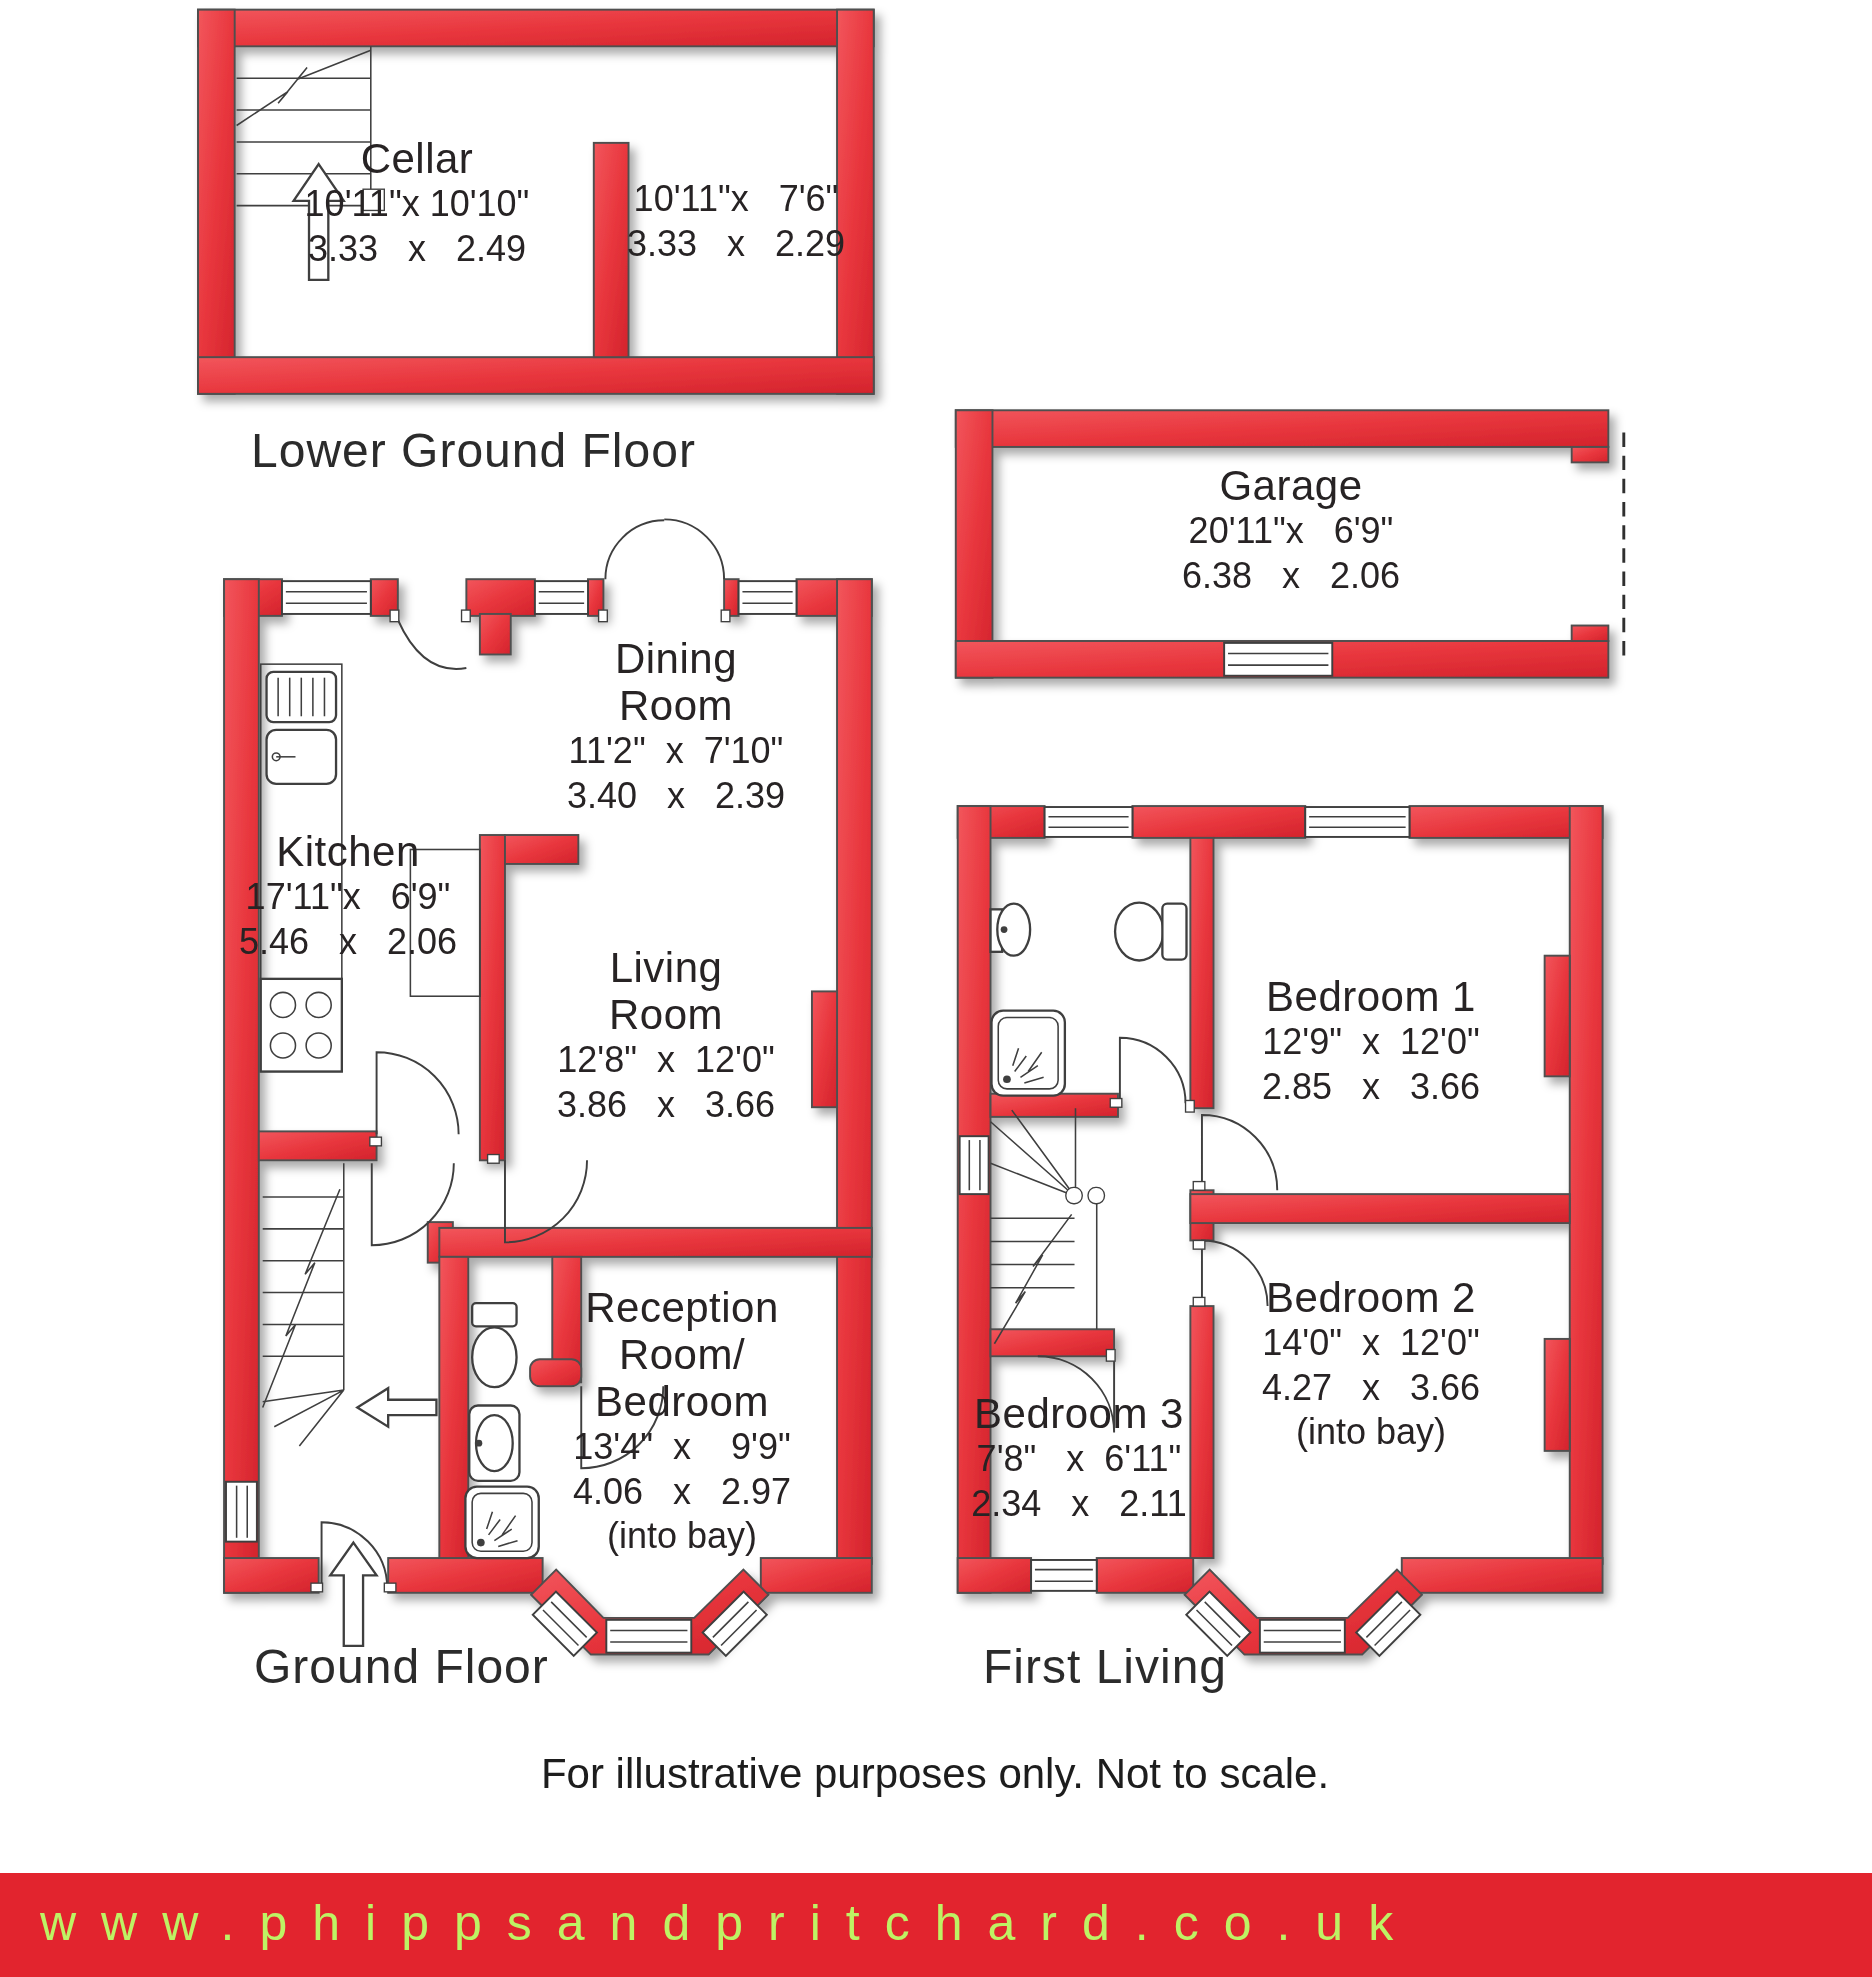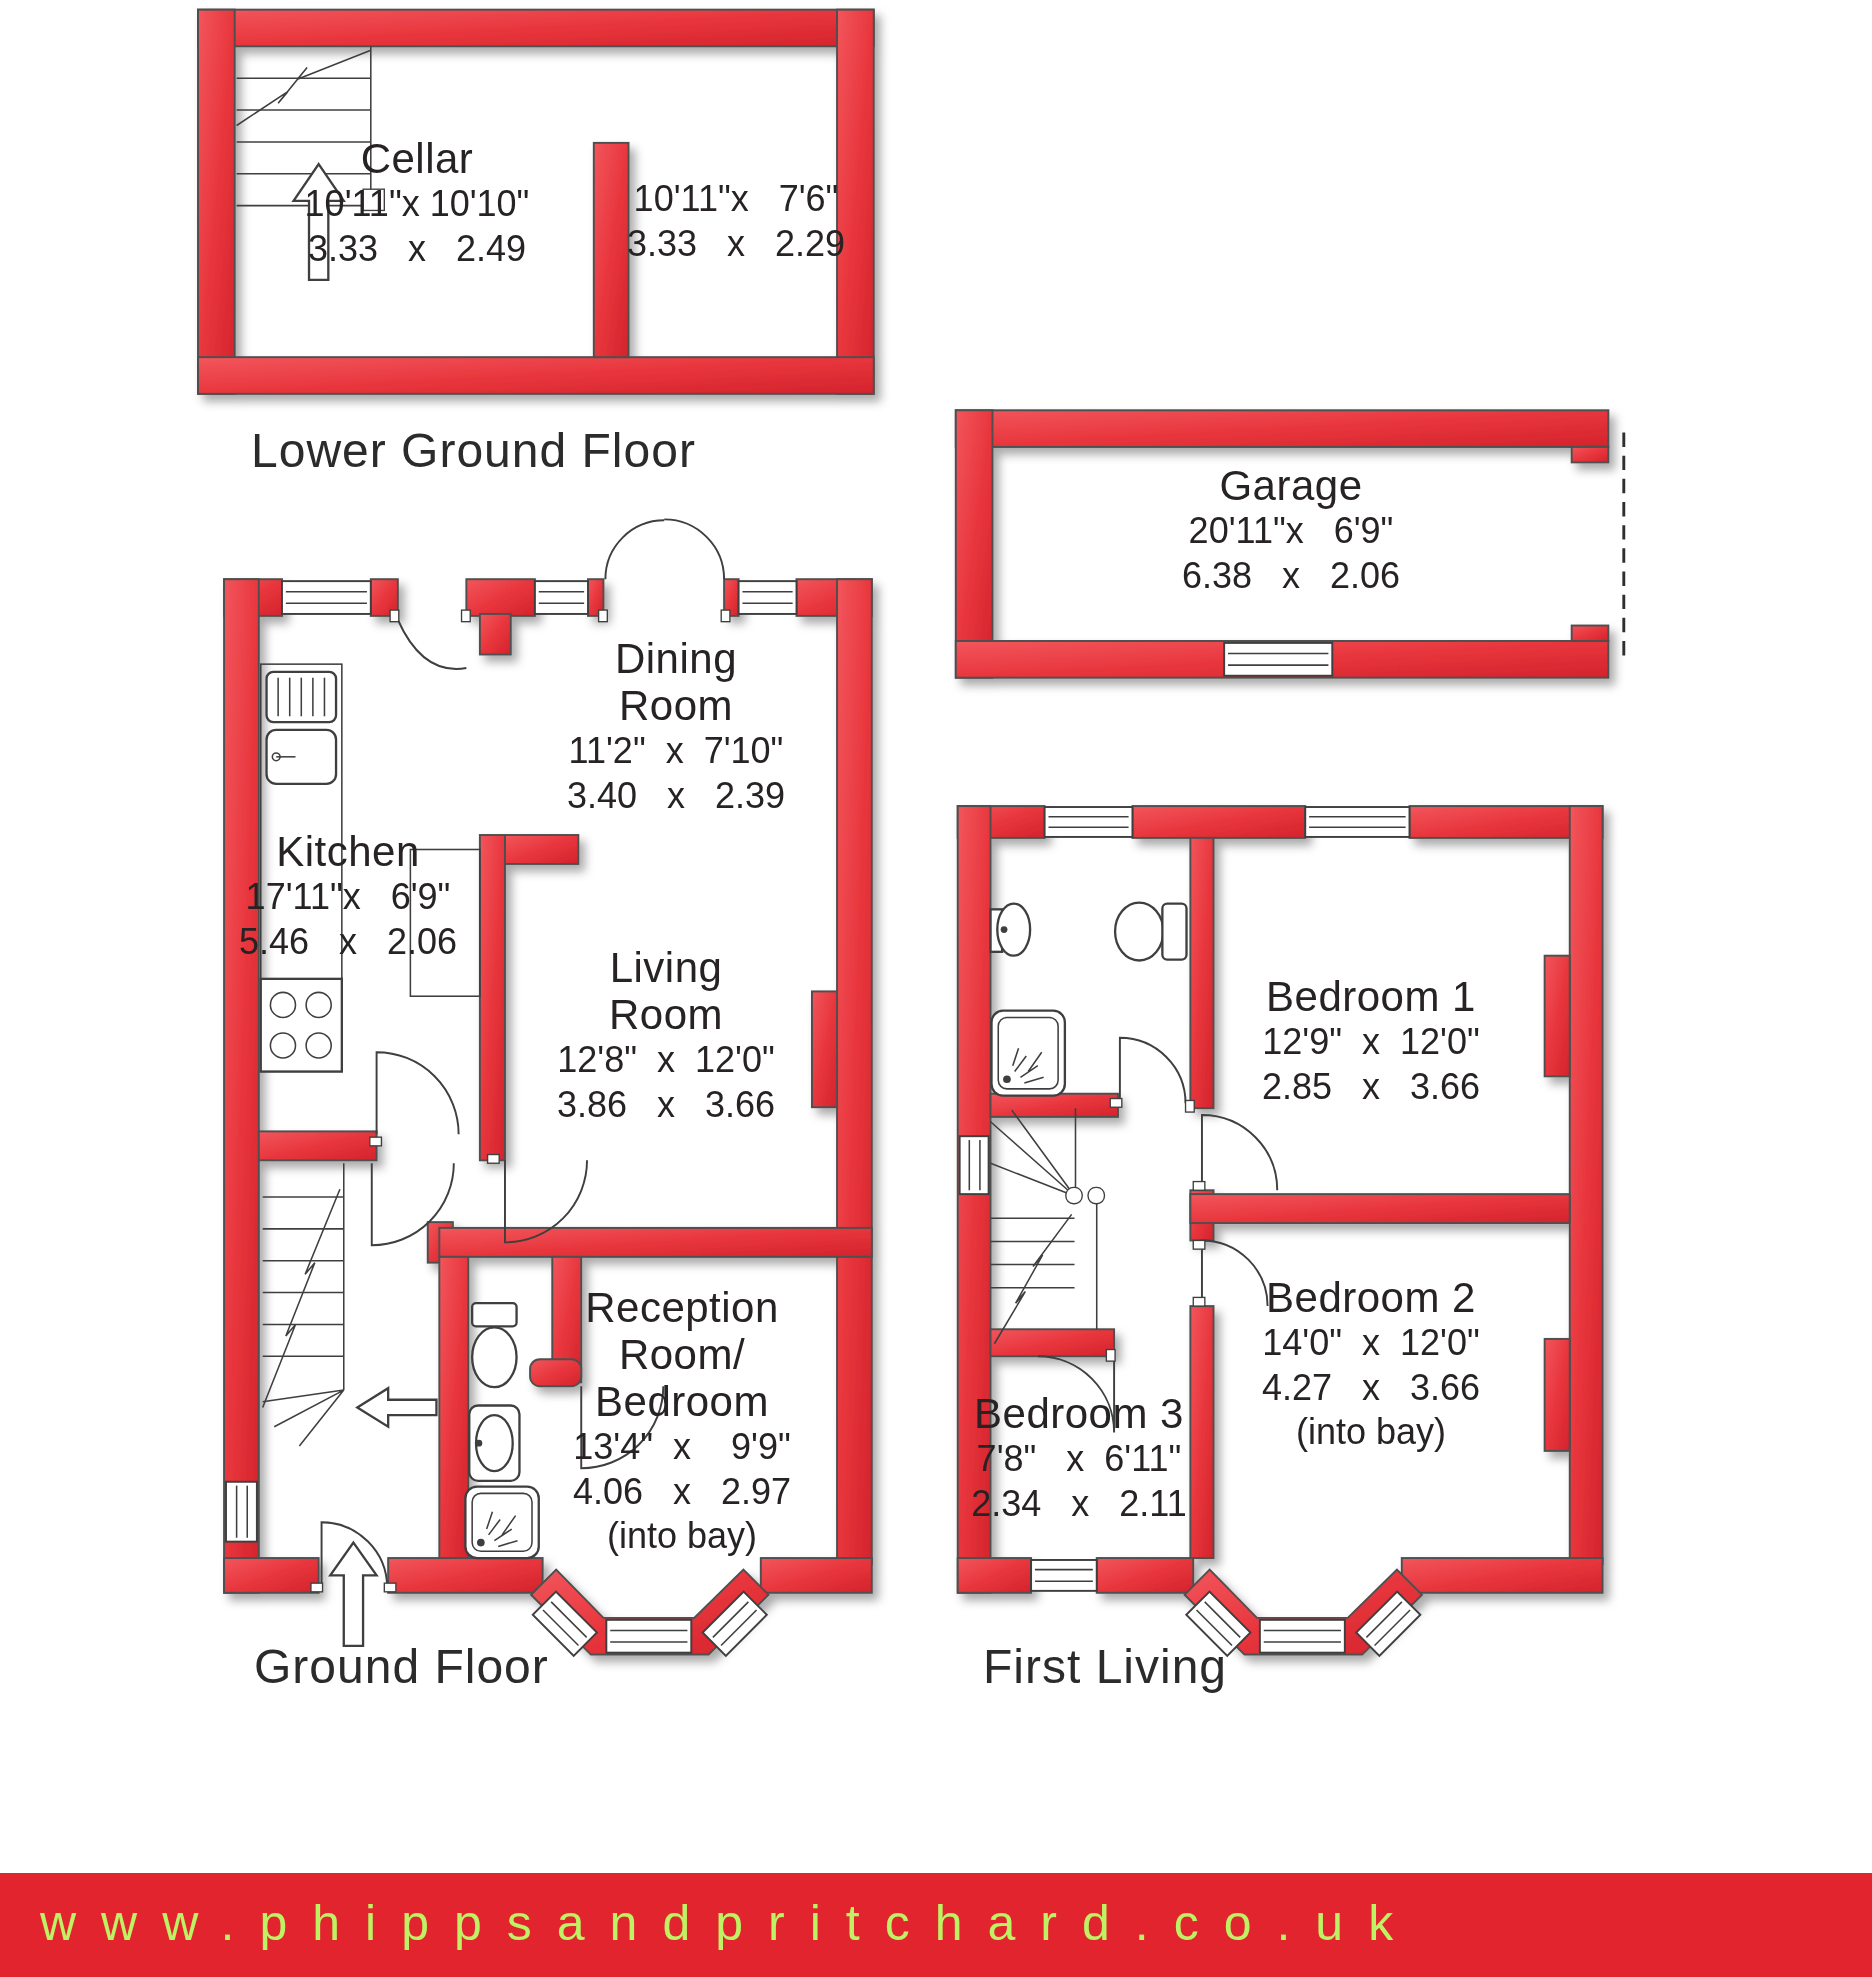--- a/index.html
+++ b/index.html
@@ -348,19 +348,20 @@
   <div class="dim">4.27   x   3.66</div>
   <div class="dim">(into bay)</div>
 </div>
 <div class="label-block" style="left:1079px;top:1390px;">
   <div class="room-name">Bedroom 3</div>
   <div class="dim">7'8"   x  6'11"</div>
   <div class="dim">2.34   x   2.11</div>
 </div>
 <div class="floor-label" style="left:983px;top:1639px;">First Living</div>
 
+<div class="footer-note" style="left:935px;top:1750px;">For illustrative purposes only. Not to scale.</div>
 
 <div class="banner">
   <span>www.phippsandpritchard.co.uk</span>
 </div>
 
 </div>
 
 
 </body></html>

